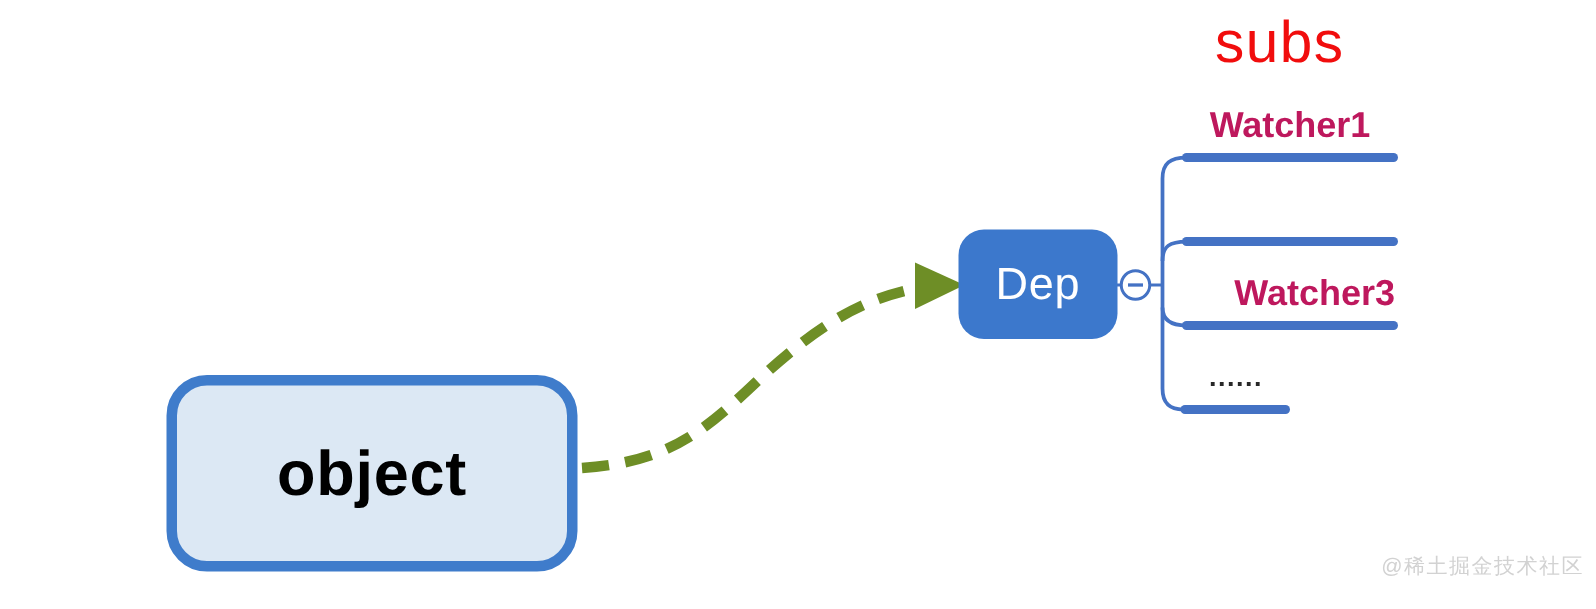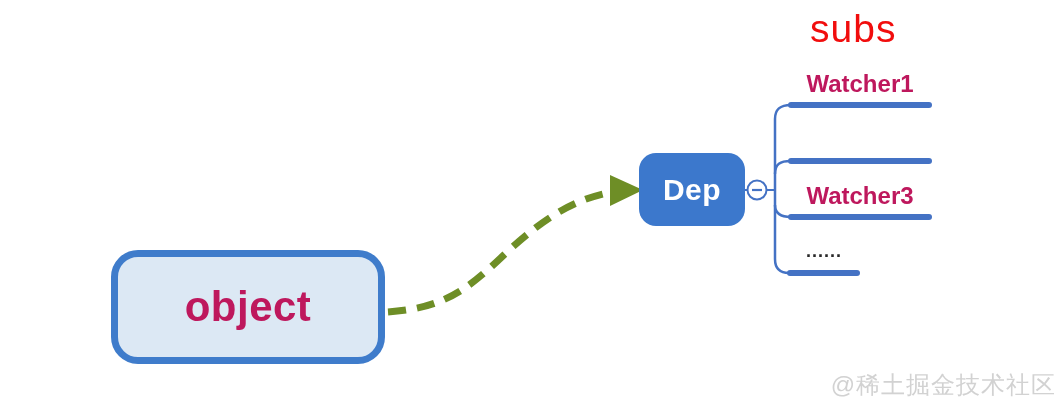--- a/index.html
+++ b/index.html
@@ -30,58 +30,58 @@
     left: 790px;
     width: 140px;
     text-align: center;
     font-size: 24px;
     line-height: 28px;
     font-weight: 700;
     color: #be185d;
   }
   .w1 { top: 70px; }
   .w2 { top: 126px; }
-  .w3 { top: 182px; }
+  .w3 { top: 182px; text-align: right; }
   .dots-label {
     left: 788px; top: 241px;
     width: 72px;
     text-align: center;
     font-size: 18px;
     line-height: 20px;
     font-weight: 700;
     letter-spacing: 1px;
     color: #282828;
   }
   .dep-node {
     left: 639px; top: 153px;
     width: 106px; height: 73px;
     background: #3c78cc;
     border-radius: 17px;
     display: flex; align-items: center; justify-content: center;
     color: #ffffff;
     font-size: 30px;
-    font-weight: 700;
+    font-weight: 400;
     letter-spacing: 0.5px;
   }
   .object-node {
     left: 111px; top: 250px;
-    width: 274px; height: 114px;
+    width: 274px; height: 131px;
     box-sizing: border-box;
     background: #dce8f4;
     border: 7px solid #3f7ccb;
     border-radius: 27px;
     display: flex; align-items: center; justify-content: center;
-    color: #be185d;
+    color: #000000;
     font-size: 42px;
     font-weight: 700;
     letter-spacing: 0.5px;
   }
   .watermark {
     right: 8px; top: 369px;
-    font-size: 24px;
+    font-size: 14px;
     color: #d2d2d2;
     letter-spacing: 1px;
   }
 </style>
 </head>
 <body>
 
 <div class="stage">
 
   <svg class="wires" viewBox="0 0 1064 406">

